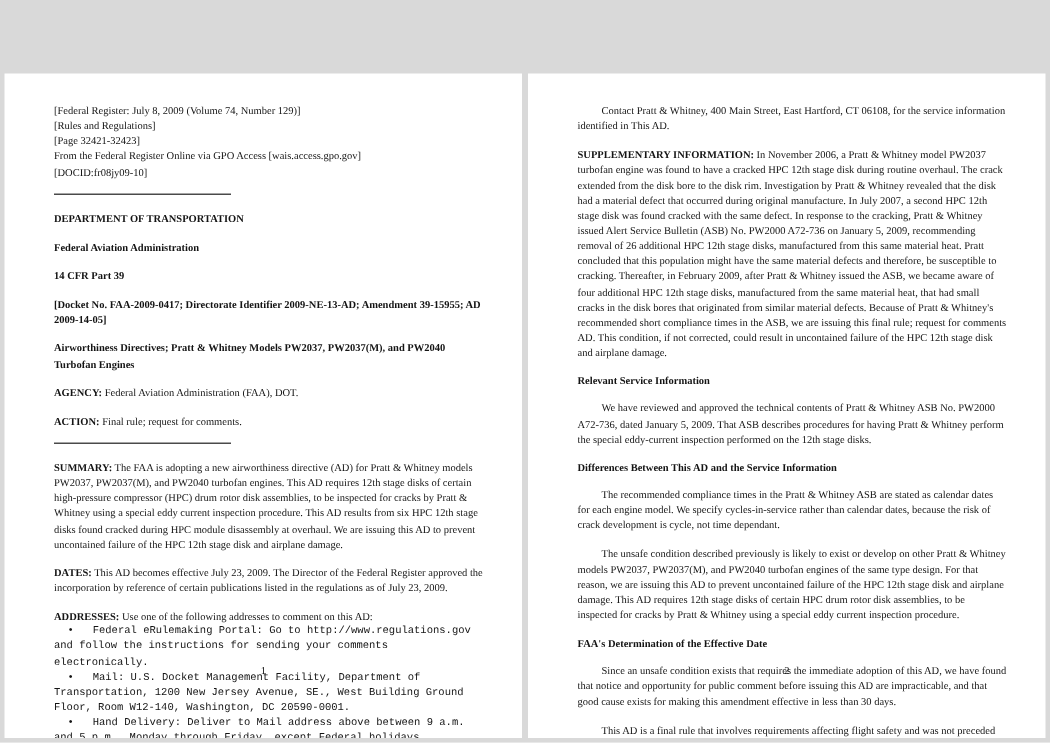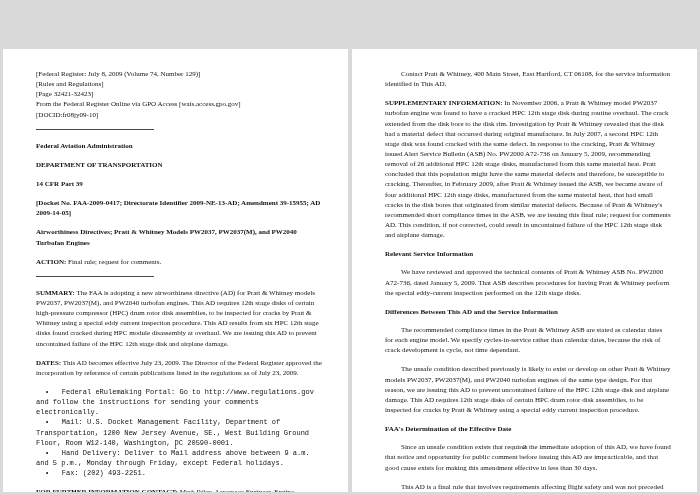--- a/index.html
+++ b/index.html
@@ -57,38 +57,40 @@
     <div class="blk">
       <div class="hdr-line">[Federal Register: July 8, 2009 (Volume 74, Number 129)]</div>
       <div class="hdr-line">[Rules and Regulations]</div>
       <div class="hdr-line">[Page 32421-32423]</div>
       <div class="hdr-line">From the Federal Register Online via GPO Access [wais.access.gpo.gov]</div>
       <div class="hdr-line">[DOCID:fr08jy09-10]</div>
     </div>
 
     <div class="rule"></div>
 
+    <div class="blk b">DEPARTMENT OF TRANSPORTATION</div>
     <div class="blk b">Federal Aviation Administration</div>
-    <div class="blk b">DEPARTMENT OF TRANSPORTATION</div>
     <div class="blk b">14 CFR Part 39</div>
     <div class="blk b">[Docket No. FAA-2009-0417; Directorate Identifier 2009-NE-13-AD; Amendment 39-15955; AD 2009-14-05]</div>
     <div class="blk b">Airworthiness Directives; Pratt &amp; Whitney Models PW2037, PW2037(M), and PW2040 Turbofan Engines</div>
 
+    <div class="blk"><span class="lbl">AGENCY:</span> <span>Federal Aviation Administration (FAA), DOT.</span></div>
 
     <div class="blk"><span class="lbl">ACTION:</span> <span>Final rule; request for comments.</span></div>
 
     <div class="rule"></div>
 
     <div class="blk"><span class="lbl">SUMMARY:</span> <span>The FAA is adopting a new airworthiness directive (AD) for Pratt &amp; Whitney models PW2037, PW2037(M), and PW2040 turbofan engines. This AD requires 12th stage disks of certain high-pressure compressor (HPC) drum rotor disk assemblies, to be inspected for cracks by Pratt &amp; Whitney using a special eddy current inspection procedure. This AD results from six HPC 12th stage disks found cracked during HPC module disassembly at overhaul. We are issuing this AD to prevent uncontained failure of the HPC 12th stage disk and airplane damage.</span></div>
 
     <div class="blk">
       <div><span class="lbl">DATES:</span> <span>This AD becomes effective July 23, 2009. The Director of the Federal Register approved the incorporation by reference of certain publications listed in the regulations as of July 23, 2009.</span></div>
     </div>
 
     <div class="blk">
+      <div><span class="lbl">ADDRESSES:</span> <span>Use one of the following addresses to comment on this AD:</span></div>
       <div class="bullet">Federal eRulemaking Portal: Go to http://www.regulations.gov and follow the instructions for sending your comments electronically.</div>
       <div class="bullet">Mail: U.S. Docket Management Facility, Department of Transportation, 1200 New Jersey Avenue, SE., West Building Ground Floor, Room W12-140, Washington, DC 20590-0001.</div>
       <div class="bullet">Hand Delivery: Deliver to Mail address above between 9 a.m. and 5 p.m., Monday through Friday, except Federal holidays.</div>
       <div class="bullet">Fax: (202) 493-2251.</div>
     </div>
 
     <div class="blk"><span class="lbl">FOR FURTHER INFORMATION CONTACT:</span> <span>Mark Riley, Aerospace Engineer, Engine Certification Office, FAA, Engine and Propeller Directorate, 12 New England Executive Park, Burlington, MA 01803; e-mail: mark.riley@faa.gov; telephone (781) 238-7758, fax (781) 238-7199.</span></div>
 
     <div class="page-number">1</div>
   </div>

